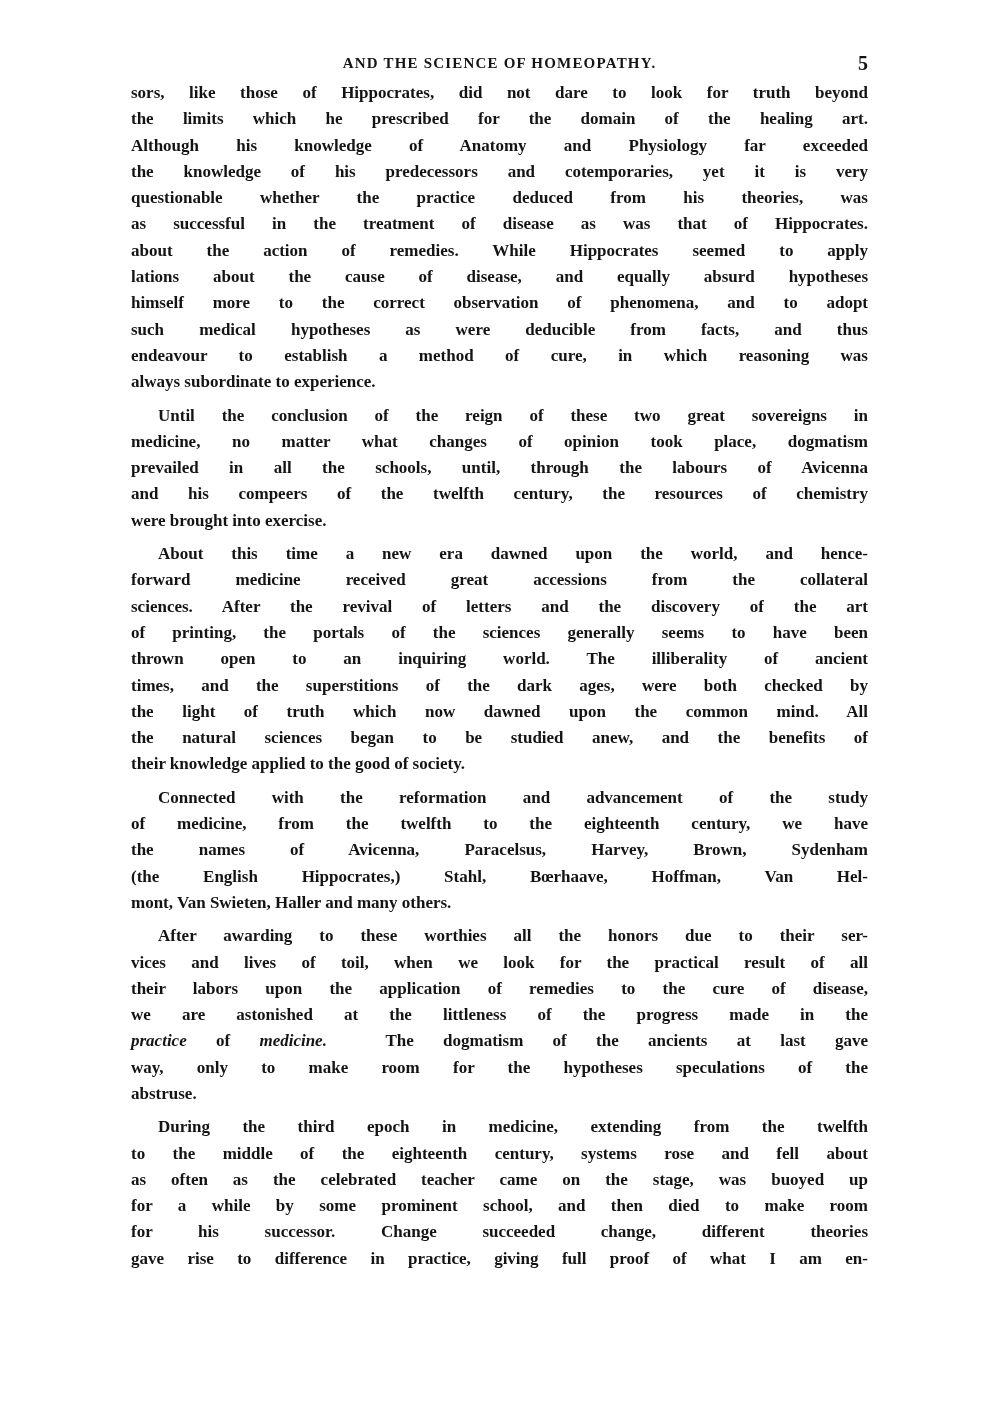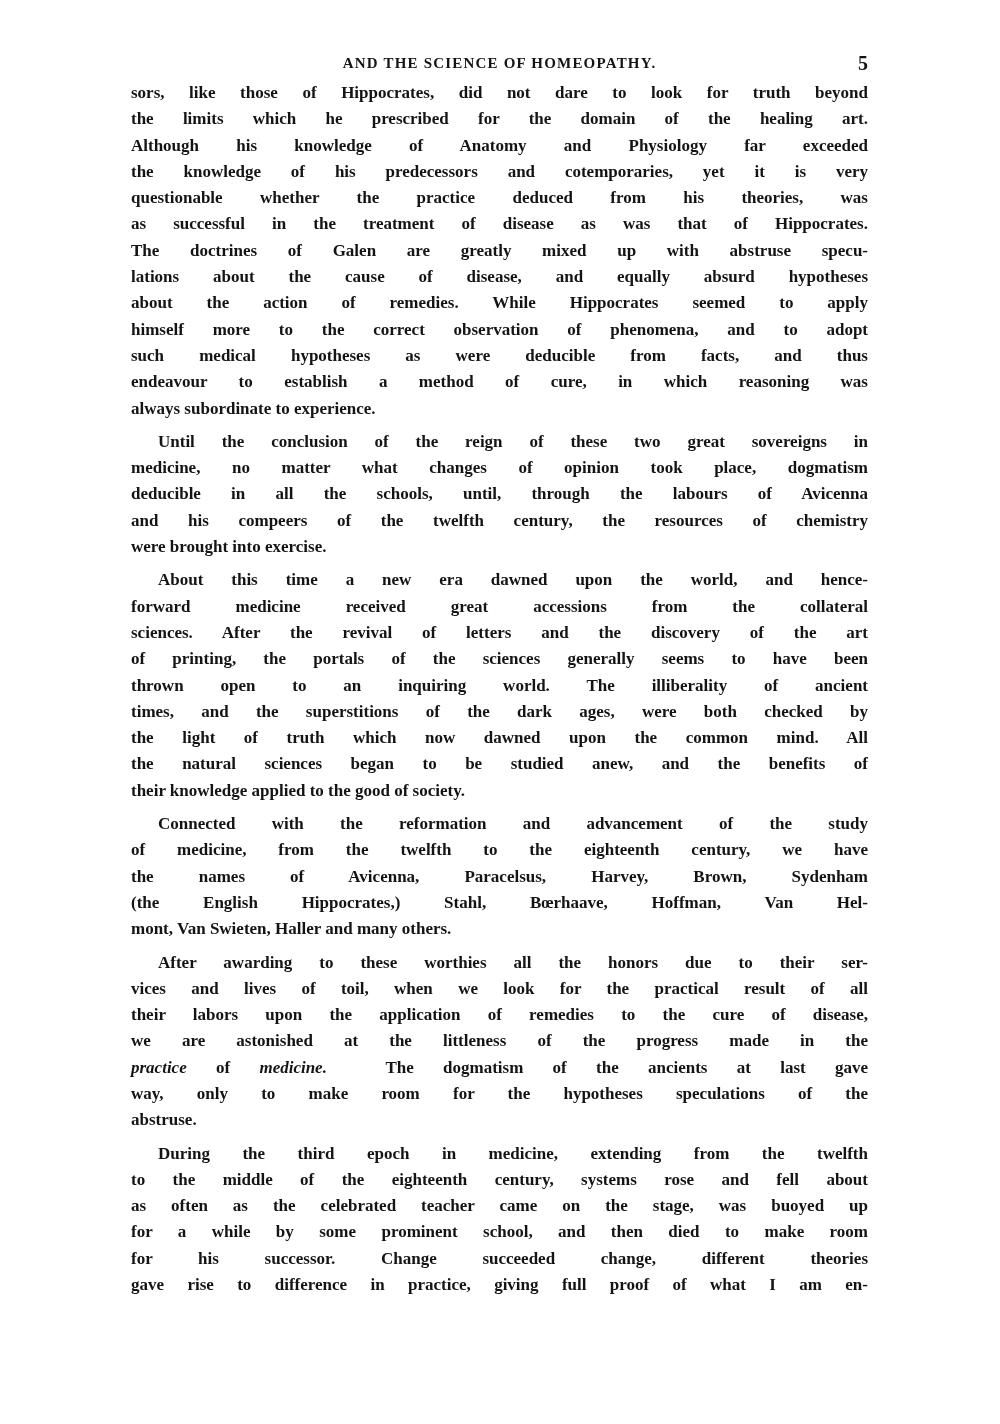--- a/index.html
+++ b/index.html
@@ -45,33 +45,32 @@
 
   <div class="body-text">
 
     <div class="para">
       <span class="line">sors, like those of Hippocrates, did not dare to look for truth beyond</span>
       <span class="line">the limits which he prescribed for the domain of the healing art.</span>
       <span class="line">Although his knowledge of Anatomy and Physiology far exceeded</span>
       <span class="line">the knowledge of his predecessors and cotemporaries, yet it is very</span>
       <span class="line">questionable whether the practice deduced from his theories, was</span>
       <span class="line">as successful in the treatment of disease as was that of Hippocrates.</span>
-      <span class="line">The doctrines of Galen are greatly mixed up with abstruse specu-</span>
+      <span class="line">about the action of remedies. While Hippocrates seemed to apply</span>
       <span class="line">lations about the cause of disease, and equally absurd hypotheses</span>
-      <span class="line">about the action of remedies. While Hippocrates seemed to apply</span>
       <span class="line">himself more to the correct observation of phenomena, and to adopt</span>
       <span class="line">such medical hypotheses as were deducible from facts, and thus</span>
       <span class="line">endeavour to establish a method of cure, in which reasoning was</span>
       <span class="line last">always subordinate to experience.</span>
     </div>
 
     <div class="para">
       <span class="line indent">Until the conclusion of the reign of these two great sovereigns in</span>
       <span class="line">medicine, no matter what changes of opinion took place, dogmatism</span>
-      <span class="line">deducible in all the schools, until, through the labours of Avicenna</span>
+      <span class="line">prevailed in all the schools, until, through the labours of Avicenna</span>
       <span class="line">and his compeers of the twelfth century, the resources of chemistry</span>
       <span class="line last">were brought into exercise.</span>
     </div>
 
     <div class="para">
       <span class="line indent">About this time a new era dawned upon the world, and hence-</span>
       <span class="line">forward medicine received great accessions from the collateral</span>
       <span class="line">sciences. After the revival of letters and the discovery of the art</span>
       <span class="line">of printing, the portals of the sciences generally seems to have been</span>
       <span class="line">thrown open to an inquiring world. The illiberality of ancient</span>

